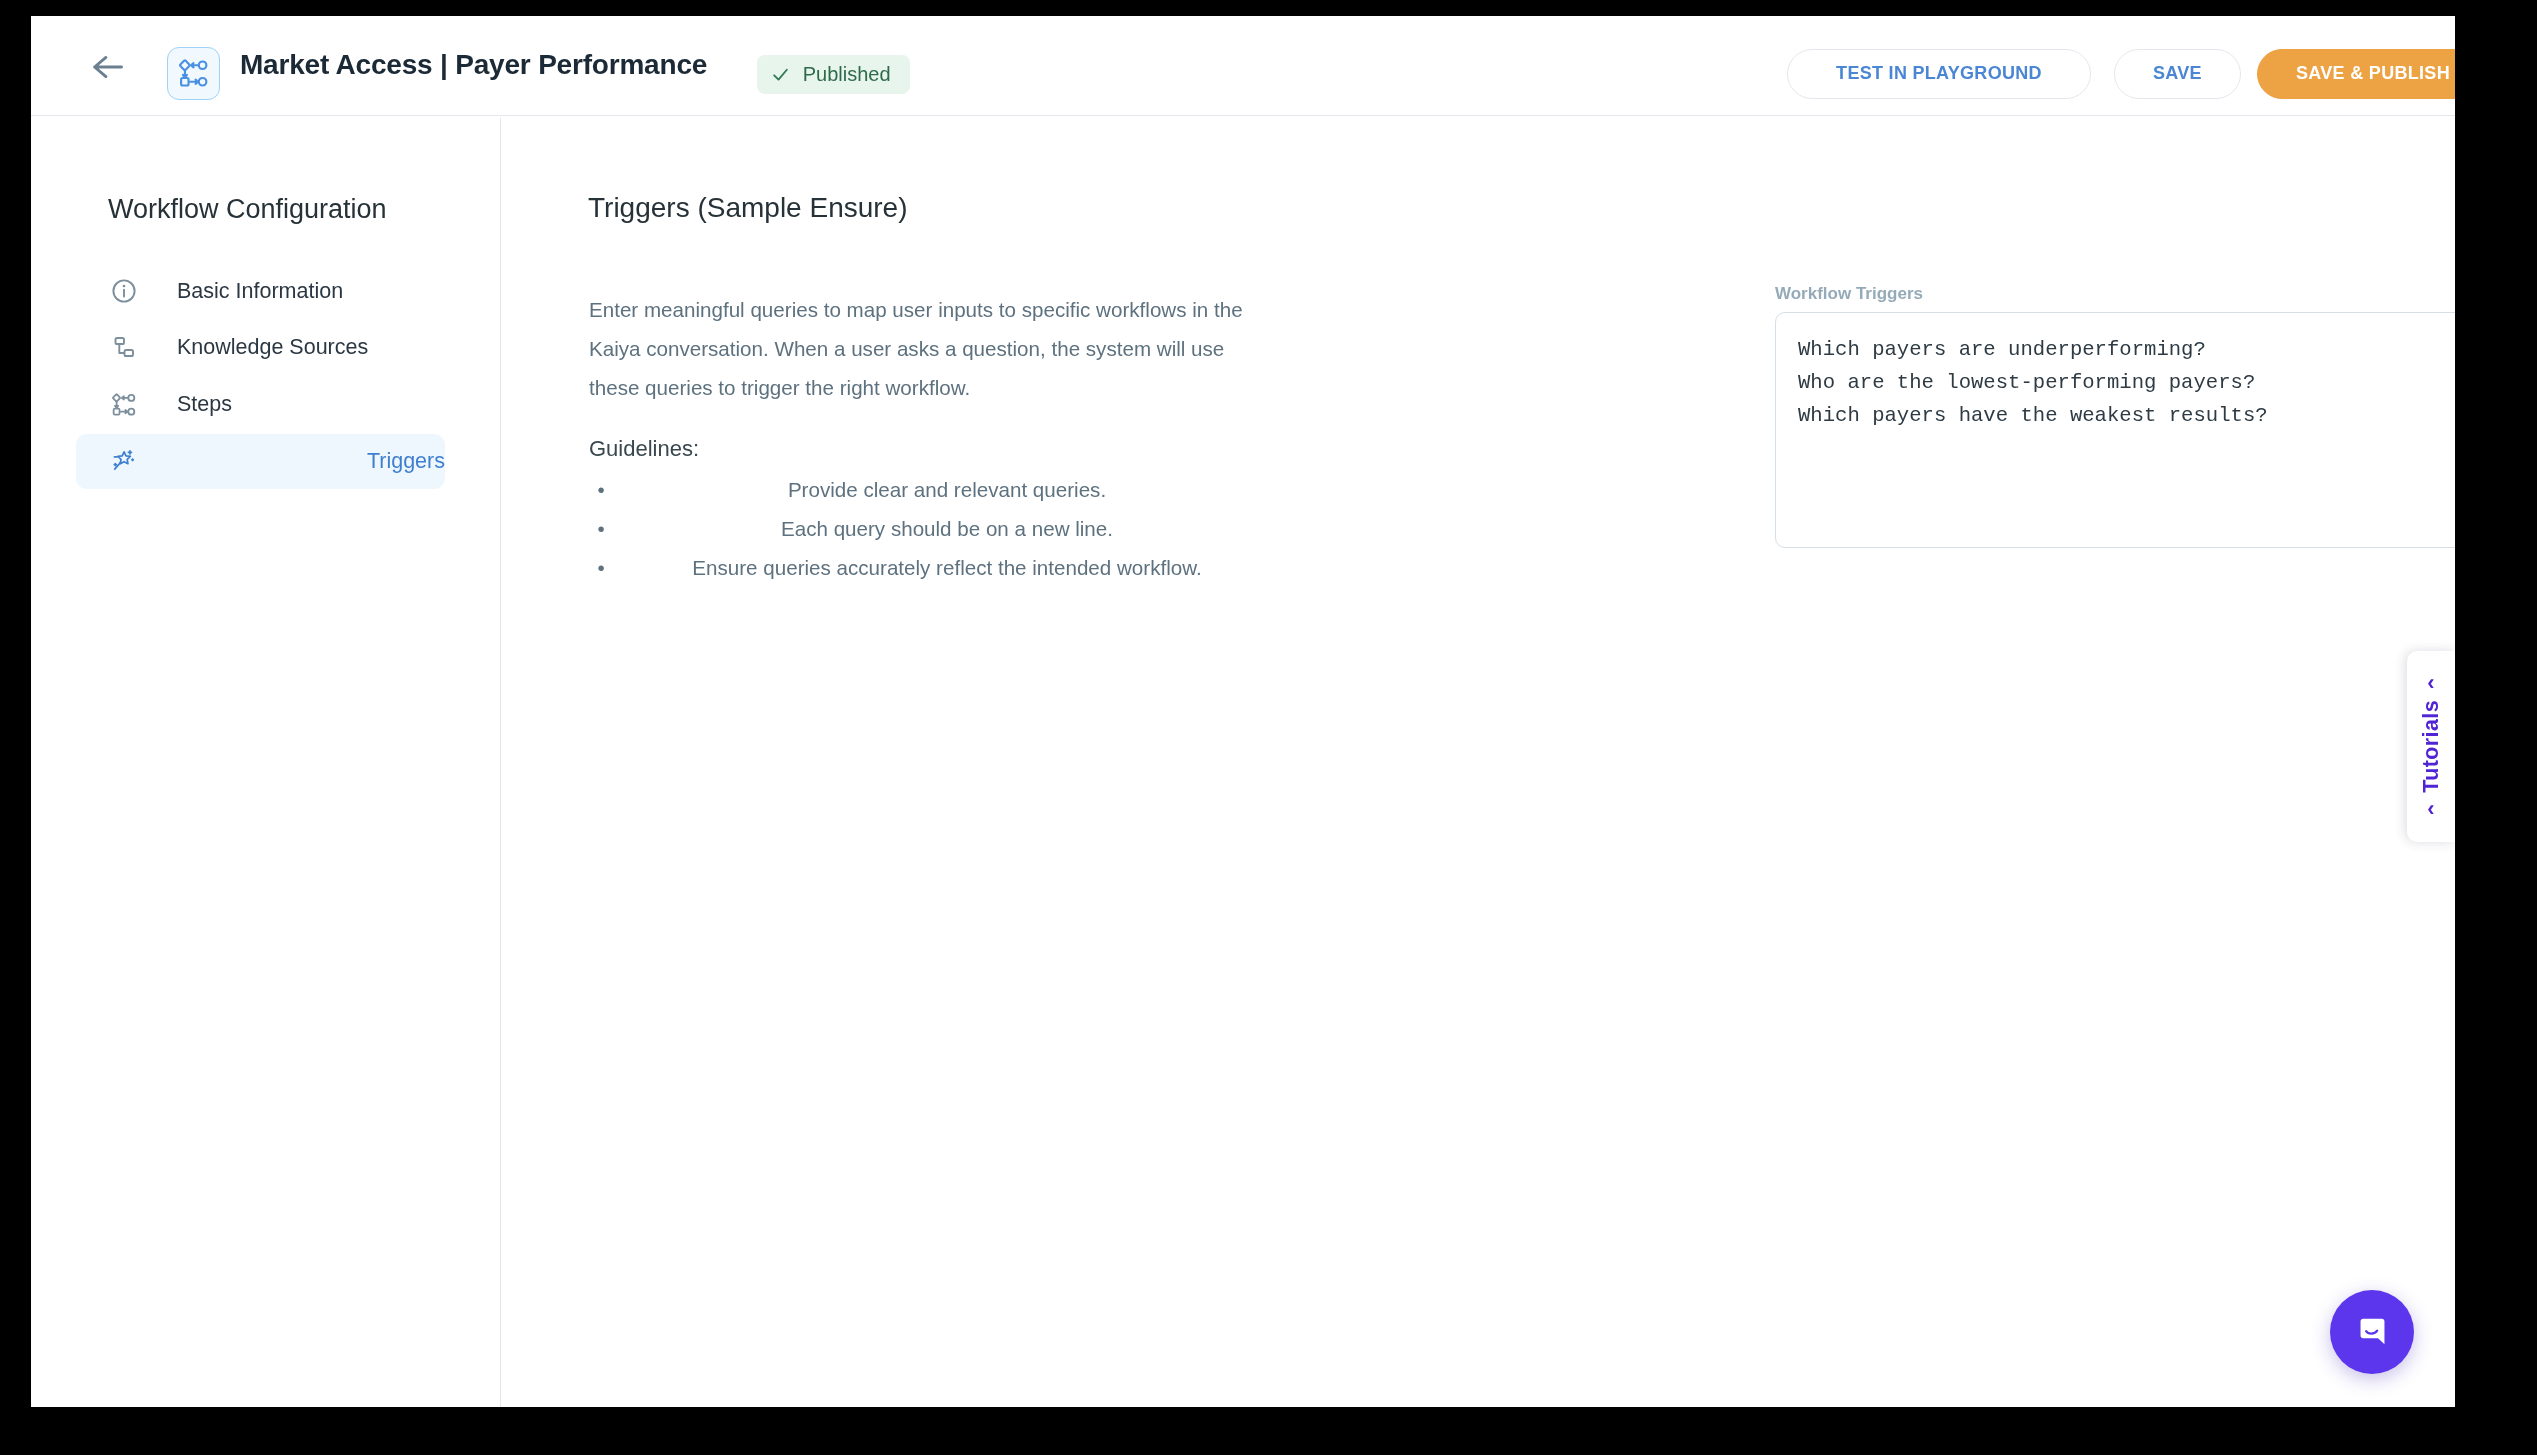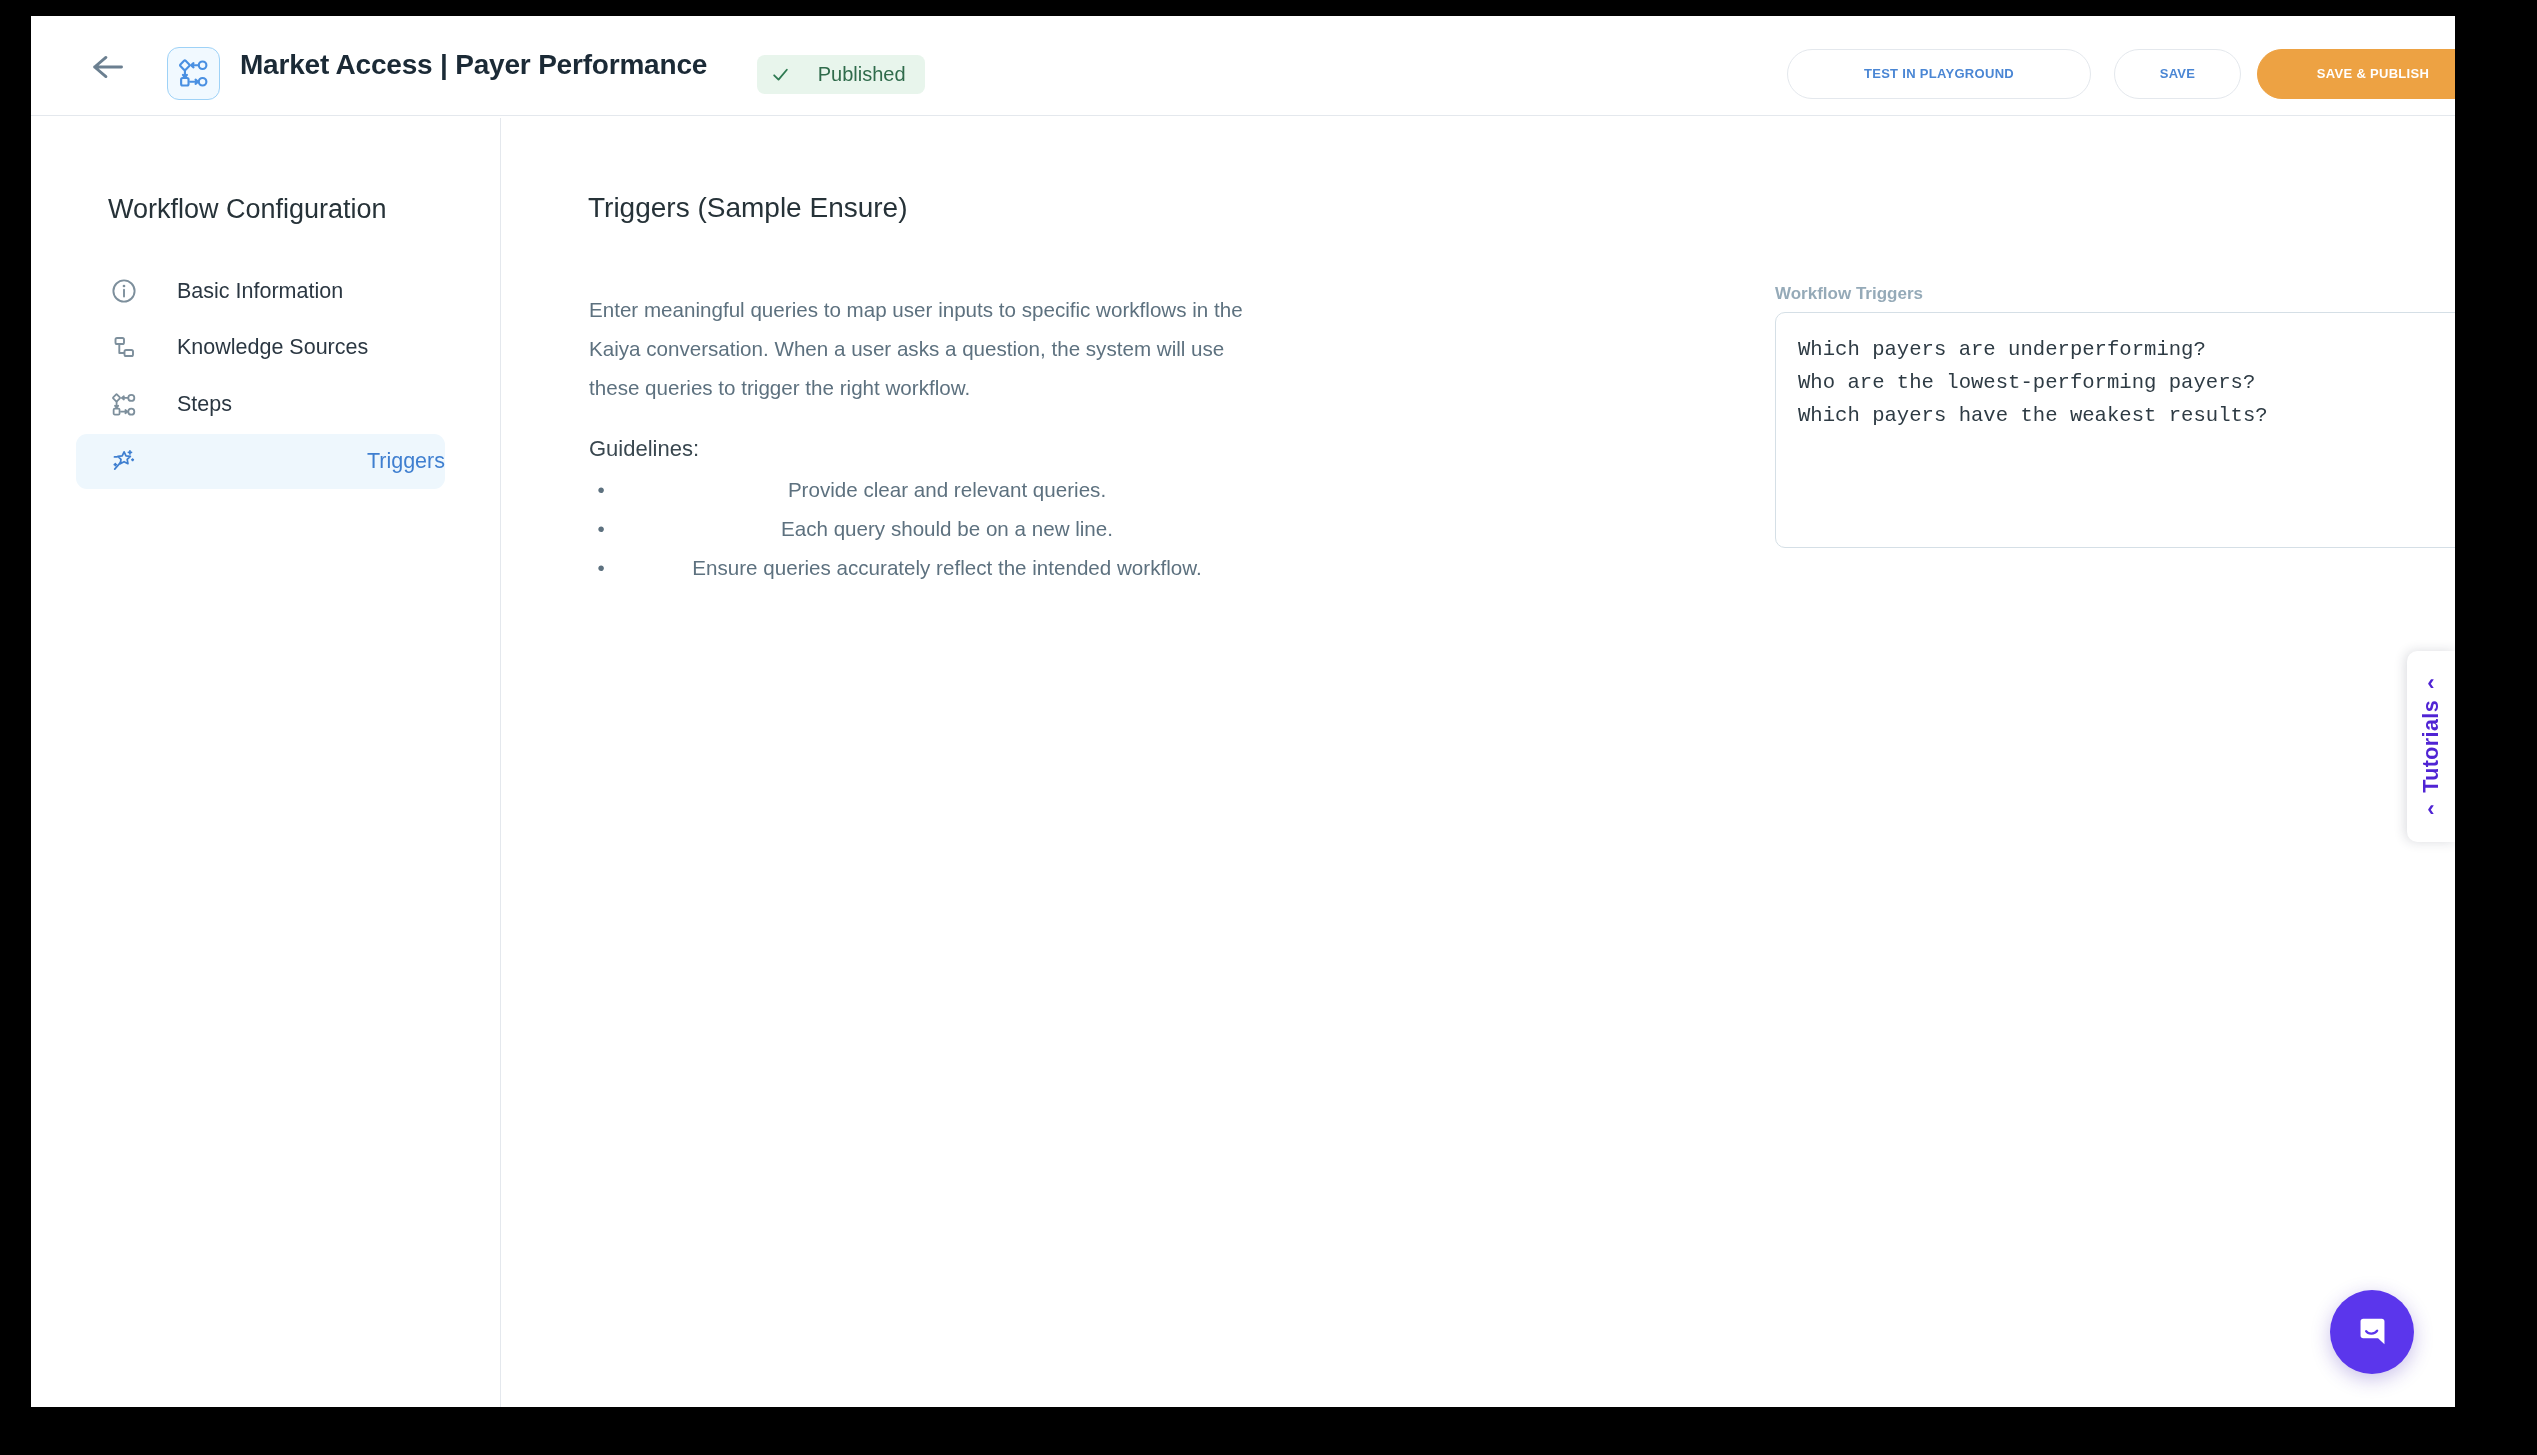--- a/index.html
+++ b/index.html
@@ -64,39 +64,39 @@
 
   #status-badge {
     position: absolute;
     left: 726px; top: 39px;
     height: 39px;
     padding: 0 19px 0 13.7px;
     border-radius: 7.7px;
     background: #e8f5ec;
     display: flex;
     align-items: center;
-    gap: 28px;
+    gap: 13px;
   }
   #status-badge .check { width: 19px; height: 19px; display:block; }
   #status-badge .label {
     font-size: 20px;
     color: #2f6b4b;
     white-space: nowrap;
   }
 
   
   .hdr-btn {
     position: absolute;
     top: 33px;
     height: 50px;
     border-radius: 25px;
     display: flex;
     align-items: center;
     justify-content: center;
-    font-size: 13px;
+    font-size: 18px;
     font-weight: bold;
     letter-spacing: 0.3px;
     white-space: nowrap;
     cursor: pointer;
     user-select: none;
   }
   #btn-test-playground {
     left: 1756px;
     width: 304px;
     background: #ffffff;

